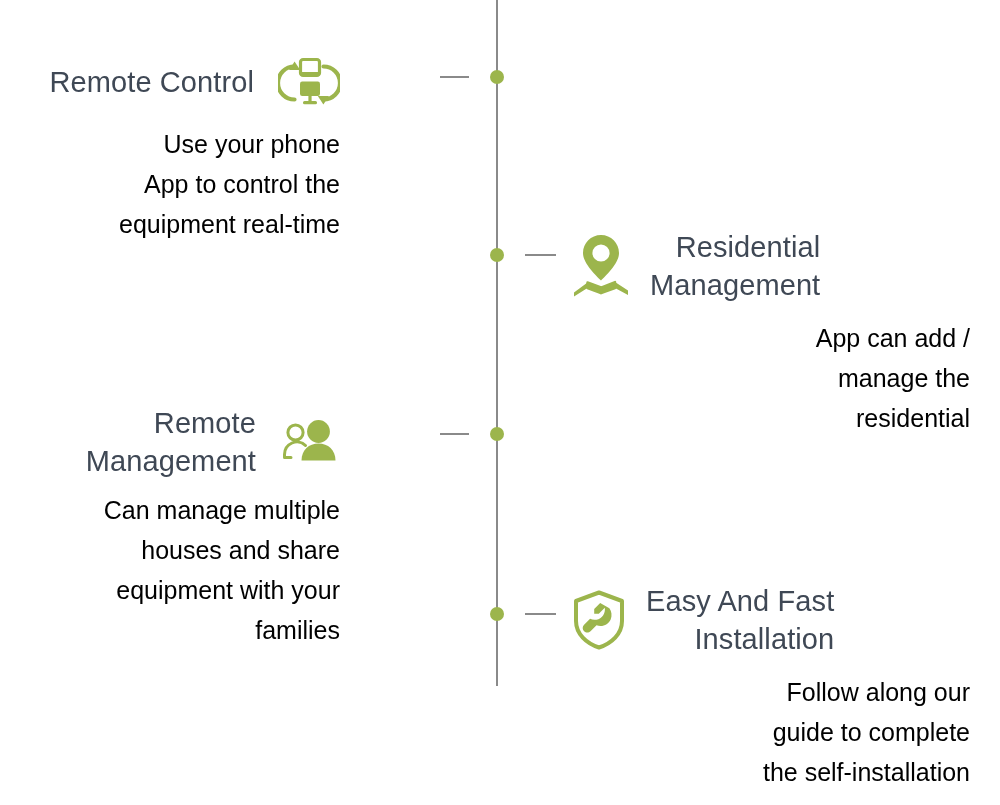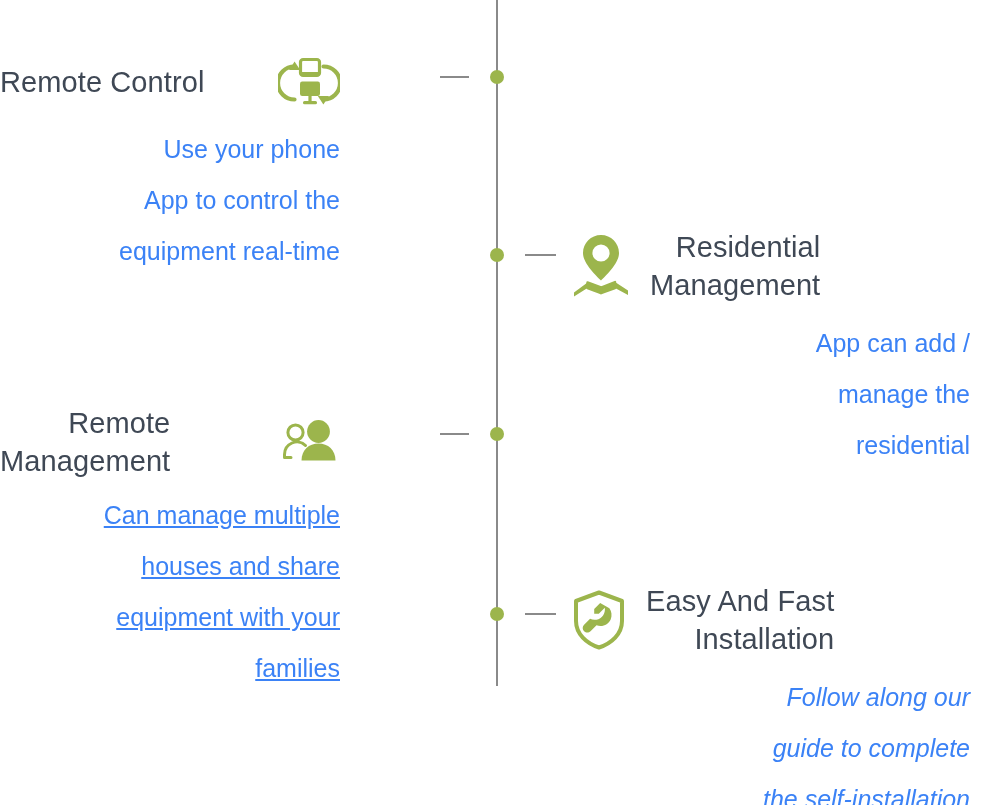--- a/index.html
+++ b/index.html
@@ -55,36 +55,36 @@
   .item-title {
     color: #3f4855;
     font-size: 29px;
     line-height: 38px;
     font-weight: 400;
     letter-spacing: 0.1px;
     margin: 0;
     white-space: pre-line;
   }
   .item-desc {
-    color: #3b82f6;
+    color: #000000;
     font-size: 25px;
-    line-height: 51px;
+    line-height: 40px;
     font-weight: 400;
     margin: 0;
     white-space: pre-line;
   }
 
   
   .left-item { text-align: right; }
   .left-item .head-row {
     display: flex;
     flex-direction: row;
     align-items: center;
-    justify-content: space-between;
-    gap: 14px;
+    justify-content: flex-end;
+    gap: 24px;
   }
   
   .right-item { text-align: right; }
   .right-item .head-row {
     display: flex;
     flex-direction: row;
     align-items: center;
     justify-content: flex-start;
     gap: 18px;
   }
@@ -98,22 +98,22 @@
   
   #block-remote-control { left: 0px; top: 56px; width: 340px; }
   #block-remote-control .head-row { margin-right: 0; }
   #block-residential-management { left: 570px; top: 228px; width: 400px; }
   #block-family-management { left: 0px; top: 404px; width: 340px; }
   #block-easy-fast-installation { left: 570px; top: 582px; width: 400px; }
 
   
   #desc-remote-control { margin-top: 14px; }
   #desc-residential-management { margin-top: 14px; margin-left: 64px; }
-  #desc-family-management { margin-top: 8px; width: 340px; text-decoration: underline; }
-  #desc-easy-fast-installation { margin-top: 14px; margin-left: 92px; font-style: italic; }
+  #desc-family-management { margin-top: 8px; width: 340px; }
+  #desc-easy-fast-installation { margin-top: 14px; margin-left: 92px; }
 
   .title-block-left { padding-bottom: 2px; }
 </style>
 </head>
 <body>
 
 <div id="timeline-spine"></div>
 
 <div class="timeline-dot" id="timeline-dot-1"></div>
 <div class="timeline-dot" id="timeline-dot-2"></div>

